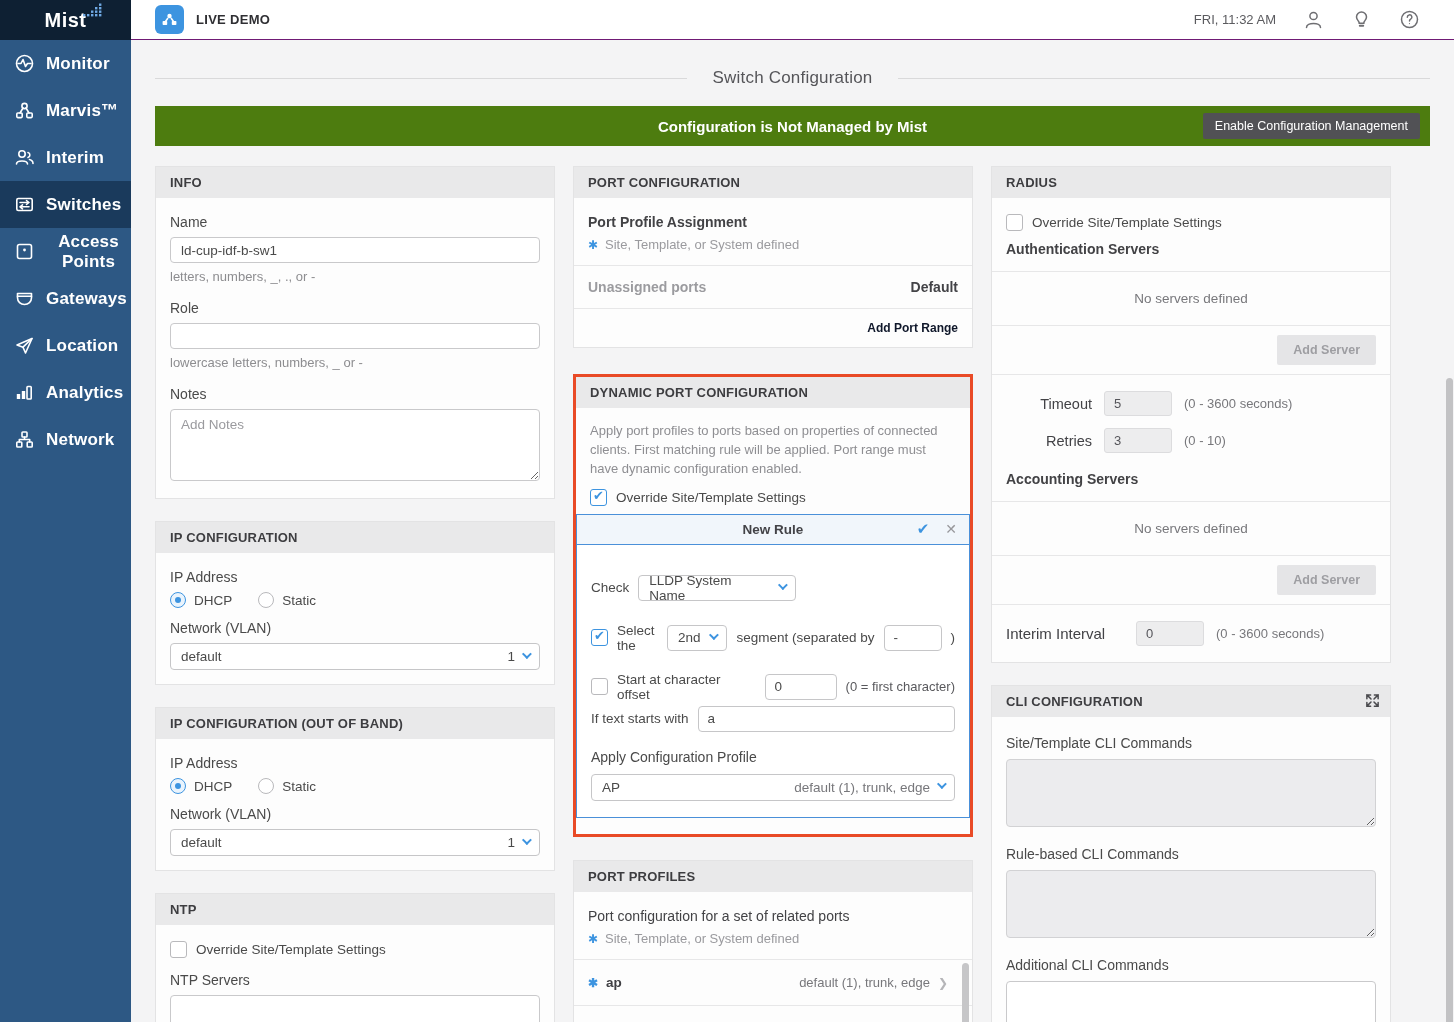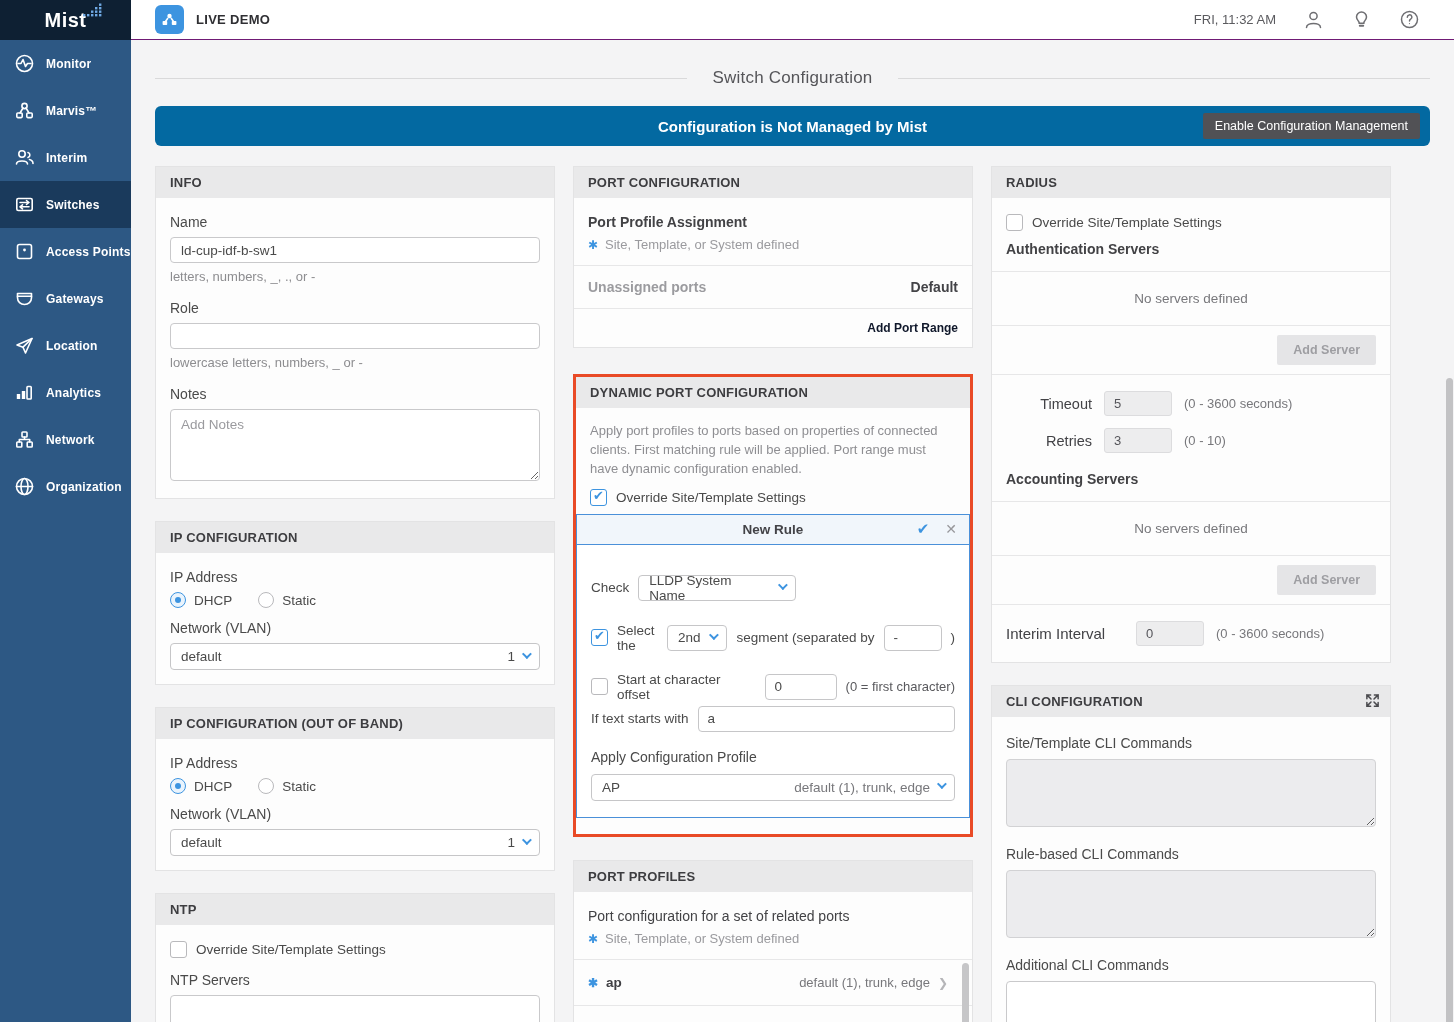--- a/index.html
+++ b/index.html
@@ -6,41 +6,41 @@
   html,body { width:1454px; height:1022px; overflow:hidden;
     font-family:"Liberation Sans", sans-serif; font-size:13px; color:#4a4a4a; background:#f4f4f5; }
 
   
   .sidebar { position:absolute; left:0; top:0; width:131px; height:1022px; background:#2d5884; z-index:5; }
   .logo { height:40px; background:#0e2033; display:flex; align-items:center; justify-content:center; position:relative; }
   .logo-text { color:#fff; font-size:20px; font-weight:bold; letter-spacing:.5px; position:relative; }
   .logo-dots { position:absolute; top:3px; right:24px; }
   .nav-item { display:flex; align-items:center; gap:11px; height:47px; padding-left:14px; color:#fff; cursor:pointer; }
   .nav-item.active { background:#1a3a5c; }
-  .nav-label { font-size:12px; font-weight:bold; letter-spacing:.2px;text-align:center; }
+  .nav-label { font-size:17px; font-weight:bold; letter-spacing:.2px;text-align:center; }
   .nav-ic { width:21px; height:21px; flex:0 0 21px; display:flex; align-items:center; }
   .nav-ic svg { width:21px; height:21px; stroke:#fff; fill:none; stroke-width:1.6; stroke-linecap:round; stroke-linejoin:round; }
 
   
   .topbar { position:absolute; left:131px; top:0; width:1323px; height:40px; background:#fff; border-bottom:1px solid #701a75; display:flex; align-items:center; z-index:4; }
   .org-chip { display:flex; align-items:center; gap:12px; padding-left:24px; }
   .org-ic { width:29px; height:29px; background:#3d94e0; border-radius:6px; display:flex; align-items:center; justify-content:center; }
   .org-ic svg { width:19px; height:19px; }
   .org-name { font-weight:bold; font-size:13px; color:#2f2f33; letter-spacing:.3px; }
   .tb-right { margin-left:auto; display:flex; align-items:center; gap:27px; padding-right:34px; }
   .tb-time { color:#5b5b5f; font-size:13px; }
   .tb-icon { width:21px; height:21px; cursor:pointer; }
   .tb-icon svg { width:21px; height:21px; stroke:#6e6e72; fill:none; stroke-width:1.5; stroke-linecap:round; }
 
   
   .content { position:absolute; left:131px; top:40px; width:1323px; height:982px; padding:0 24px; }
   .title-row { display:flex; align-items:center; gap:26px; margin-top:28px; }
   .title-row .hline { flex:1; height:1px; background:#d9d9da; }
   .page-title { font-size:17px; color:#555559; letter-spacing:.2px; }
-  .banner { position:relative; margin-top:18px; height:40px; background:#0369a1; display:flex; align-items:center; justify-content:center;border-radius:6px; }
+  .banner { position:relative; margin-top:18px; height:40px; background:#4d7c0f; display:flex; align-items:center; justify-content:center; }
   .banner-text { color:#fff; font-weight:bold; font-size:15px; }
   .banner-btn { position:absolute; right:10px; top:7px; background:#515155; color:#fff; border:none; font-size:12.5px; padding:6px 12px; border-radius:2px; cursor:pointer; font-family:inherit; }
 
   .cols { display:flex; gap:18px; margin-top:20px; align-items:flex-start; }
   .col { width:400px; flex:0 0 400px; display:flex; flex-direction:column; gap:22px; }
 
   .card { background:#fdfdfd; border:1px solid #e3e3e4; }
   .card-h { background:#e9e9ea; padding:8px 14px; font-size:13px; font-weight:bold; color:#3d3d40; letter-spacing:.2px; position:relative; }
   .card-b { padding:14px; }
   .card-b.nopad { padding:0; }
@@ -231,30 +231,20 @@
   <div class="nav-item">
     <span class="nav-ic">
         <svg viewBox="0 0 21 21">
           <rect x="8" y="3" width="5" height="5" rx="0.8"></rect>
           <rect x="2.8" y="13" width="5" height="5" rx="0.8"></rect>
           <rect x="13.2" y="13" width="5" height="5" rx="0.8"></rect>
           <path d="M10.5 8v2.5M5.3 13v-2.5h10.4V13"></path>
         </svg>
       </span>
     <span class="nav-label">Network</span>
-  </div>
-  <div class="nav-item">
-    <span class="nav-ic">
-        <svg viewBox="0 0 21 21">
-          <circle cx="10.5" cy="10.5" r="8"></circle>
-          <ellipse cx="10.5" cy="10.5" rx="3.5" ry="8"></ellipse>
-          <path d="M2.5 10.5h16"></path>
-        </svg>
-      </span>
-    <span class="nav-label">Organization</span>
   </div>
 </div>
 
 <div class="topbar">
   <div class="org-chip">
     <span class="org-ic">
       <svg viewBox="0 0 19 19">
           <g stroke="#fff" fill="none" stroke-width="1.6" stroke-linejoin="round">
             <circle cx="9.5" cy="6" r="2.2" fill="#fff" stroke="none"></circle>
             <rect x="2.6" y="11" width="4.6" height="4" rx="0.8" fill="#fff" stroke="none"></rect>

